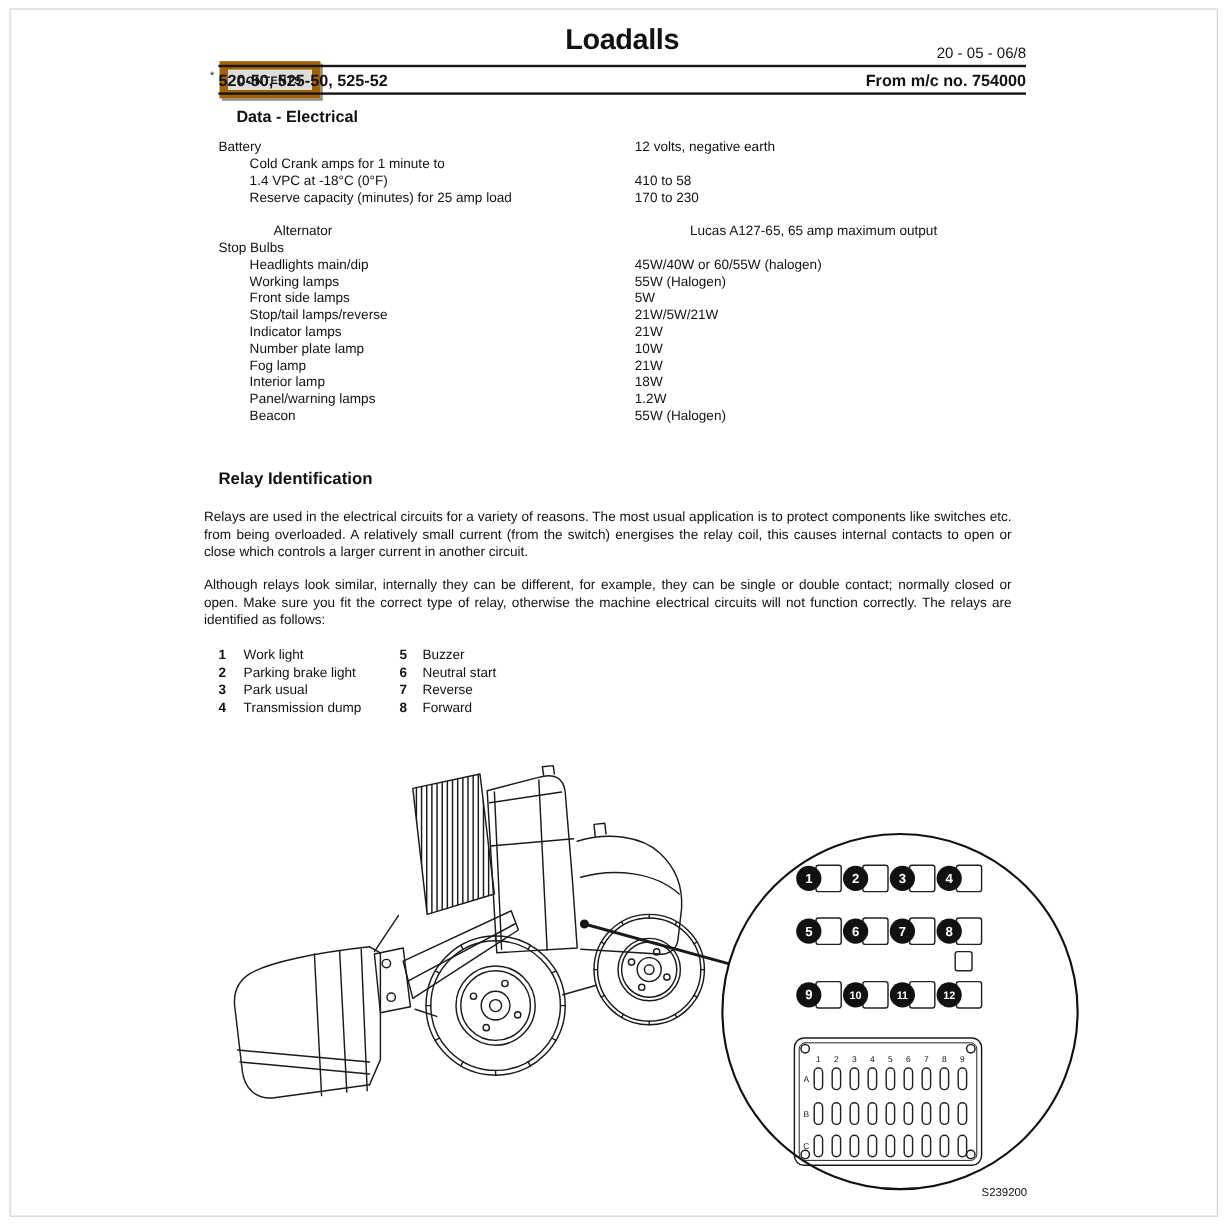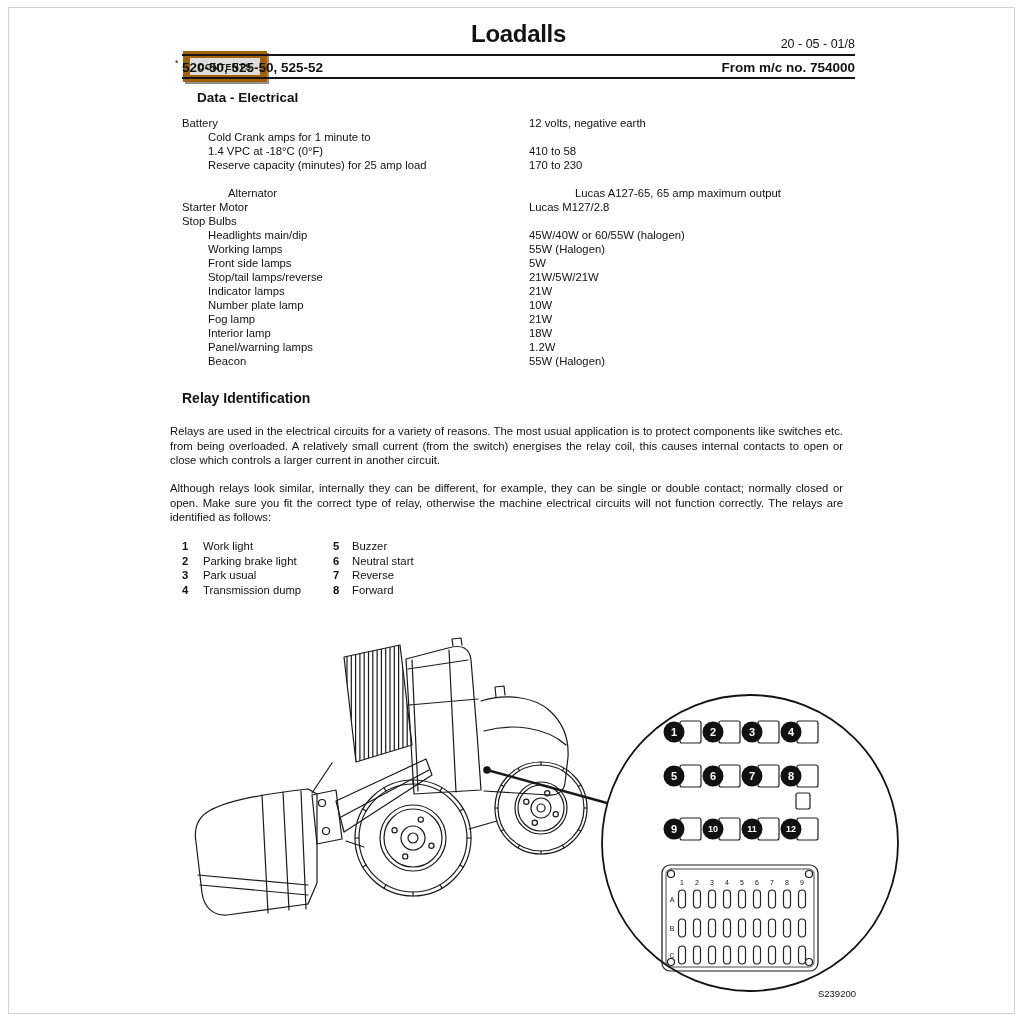--- a/index.html
+++ b/index.html
@@ -67,21 +67,21 @@
   .fuse-label { font-size:7px; text-anchor:middle; fill:#111; font-family:"Liberation Sans", sans-serif; }
   .fig-code { font-size:9.5px; text-anchor:end; fill:#111; font-family:"Liberation Sans", sans-serif; }
 </style>
 </head>
 <body>
 
 <div class="page-frame"></div>
 
 <button id="contents-btn">CONTENTS</button>
 <div id="page-title">Loadalls</div>
-<div id="page-ref">20 - 05 - 01/8</div>
+<div id="page-ref">20 - 05 - 06/8</div>
 <div class="rule" id="rule-top"></div>
 <div id="footnote-mark">*</div>
 <div id="models">520-50, 525-50, 525-52</div>
 <div id="machine-no">From m/c no. 754000</div>
 <div class="rule" id="rule-models"></div>
 
 <div id="electrical-heading">Data - Electrical</div>
 <div id="data-rows">
     <div class="drow">
       <div class="dlab">Battery</div>
@@ -95,24 +95,20 @@
       <div class="dlab ind">1.4 VPC at -18°C (0°F)</div>
       <div class="dval">410 to 58</div>
     </div>
     <div class="drow">
       <div class="dlab ind">Reserve capacity (minutes) for 25 amp load</div>
       <div class="dval">170 to 230</div>
     </div>
     <div class="drow gap">
       <div class="dlab">Alternator</div>
       <div class="dval">Lucas A127-65, 65 amp maximum output</div>
-    </div>
-    <div class="drow">
-      <div class="dlab">Starter Motor</div>
-      <div class="dval">Lucas M127/2.8</div>
     </div>
     <div class="drow">
       <div class="dlab">Stop Bulbs</div>
       <div class="dval"></div>
     </div>
     <div class="drow">
       <div class="dlab ind">Headlights main/dip</div>
       <div class="dval">45W/40W or 60/55W (halogen)</div>
     </div>
     <div class="drow">

